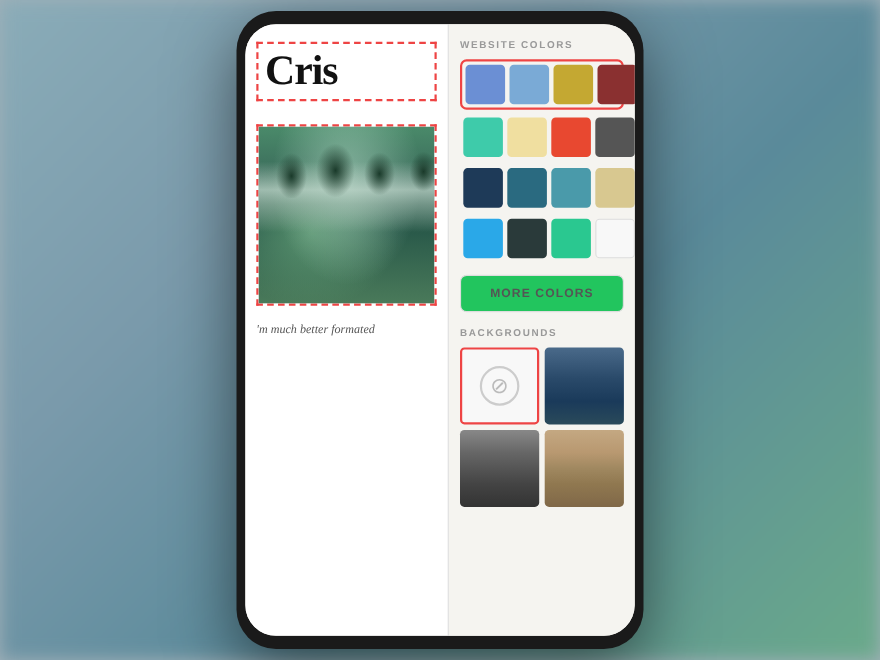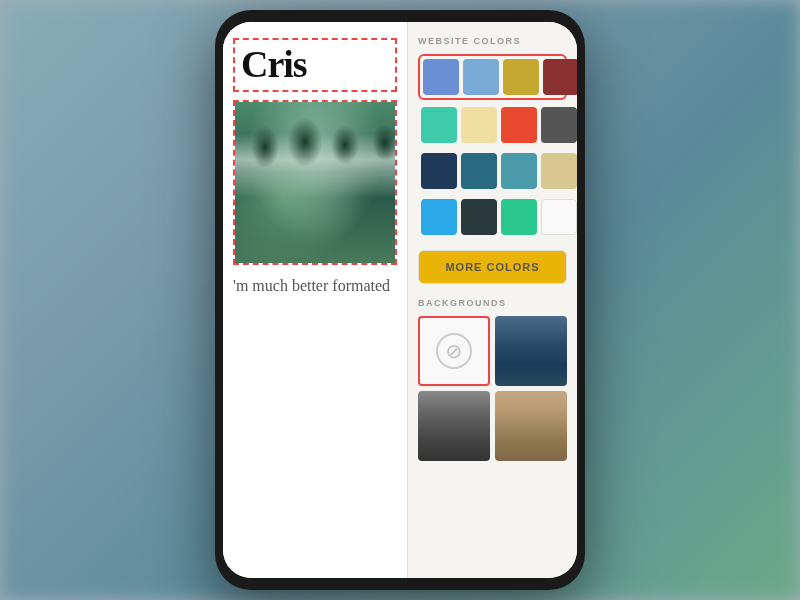--- a/index.html
+++ b/index.html
@@ -63,21 +63,21 @@
 
     .preview-content {
       padding: 16px 10px 10px;
       height: 100%;
       position: relative;
     }
 
     .preview-title-area {
       border: 2px dashed #e44;
       padding: 4px 6px;
-      margin-bottom: 8px;
+      margin-bottom: 21px;
     }
 
     .preview-title {
       font-family: Georgia, 'Times New Roman', serif;
       font-size: 38px;
       font-weight: 700;
       line-height: 1.1;
       color: #111;
       letter-spacing: -1px;
     }
@@ -122,23 +122,24 @@
         radial-gradient(ellipse 20px 28px at 110px 38px, #1a3a2a 0%, transparent 70%),
         radial-gradient(ellipse 18px 26px at 150px 36px, #1a3a2a 0%, transparent 70%);
     }
 
     .preview-text-area {
       border: none;
       padding: 4px 0;
     }
 
     .preview-text {
-      font-size: 16px;
+      font-size: 11px;
       color: #555;
       font-family: Georgia, serif;
+      font-style: italic;
       margin-top: 28px;
     }
 
     
     .color-panel {
       flex: 1;
       background: #f5f4f0;
       overflow-y: auto;
       padding: 14px 10px;
     }
@@ -173,21 +174,21 @@
       display: flex;
       gap: 4px;
       margin-bottom: 4px;
       padding: 3px;
     }
 
     
     .more-colors-btn {
       width: 100%;
       padding: 10px;
-      background: #eab308;
+      background: #22c55e;
       border: 1.5px solid #ddd;
       border-radius: 6px;
       font-size: 11px;
       font-weight: 700;
       letter-spacing: 1px;
       color: #555;
       cursor: pointer;
       text-align: center;
       margin: 8px 0 14px;
       text-transform: uppercase;

